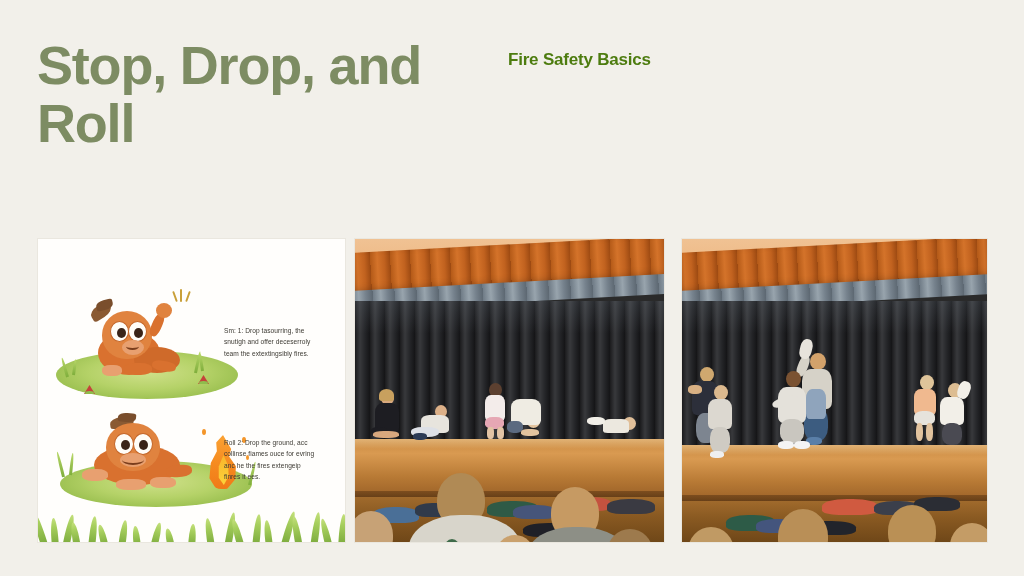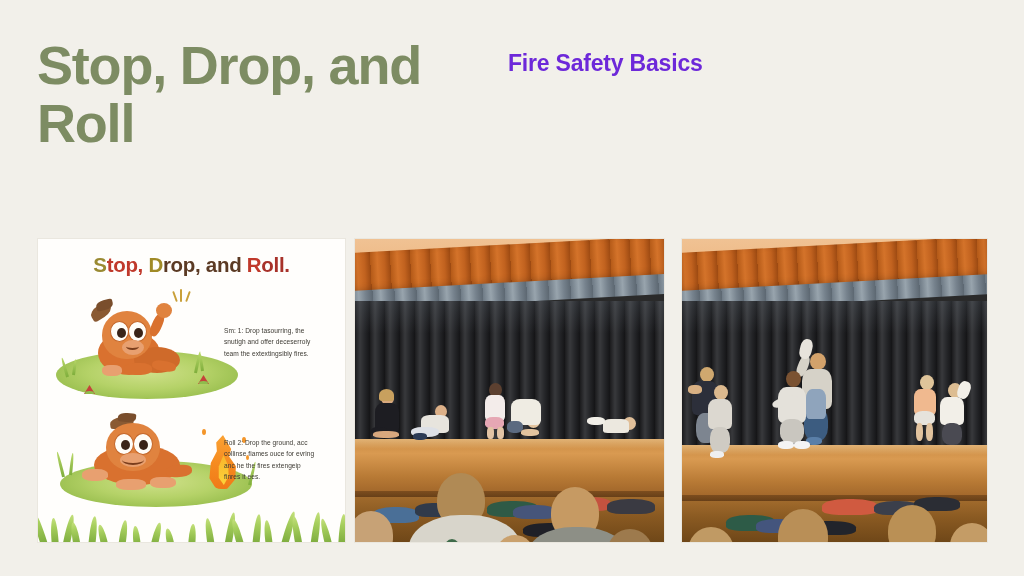--- a/index.html
+++ b/index.html
@@ -36,23 +36,23 @@
   }
 
   .header-right {
     position: absolute;
     left: 508px;
     top: 50px;
     width: 482px;
   }
 
   .section-heading {
-    font-size: 23px;
+    font-size: 17px;
     font-weight: 700;
-    color: #6d28d9;
+    color: #4d7c0f;
     letter-spacing: -0.2px;
     margin-bottom: 22px;
   }
 
   .section-body {
     font-size: 17.5px;
     line-height: 1.79;
     color: #8e9280;
     letter-spacing: -0.05px;
   }
@@ -349,23 +349,20 @@
 
   <div class="header-right">
     <div class="section-heading">Fire Safety Basics</div>
   </div>
 
   <div class="cards">
 
     <div class="card card-1">
       <div class="illus">
 
-        <div class="illus-title">
-          <span class="t-olive">S</span><span class="t-red">top,</span><span class="t-gold"> D</span><span class="t-brown">rop,</span><span class="t-brown"> and </span><span class="t-red">R</span><span class="t-darkred">oll.</span>
-        </div>
 
         <div class="grass-bed b1"></div>
 
         <div class="critter">
 
           <div class="crit-hair" style="left:52px; top:66px; width:22px; height:13px; transform:rotate(-32deg);"></div>
           <div class="crit-hair" style="left:58px; top:61px; width:17px; height:10px; transform:rotate(-14deg); background:#7a4e2c;"></div>
 
           <div class="crit-body" style="left:60px; top:92px; width:62px; height:44px;"></div>
           <div class="crit-body" style="left:96px; top:108px; width:46px; height:26px; background:#cf6a2a;"></div>

